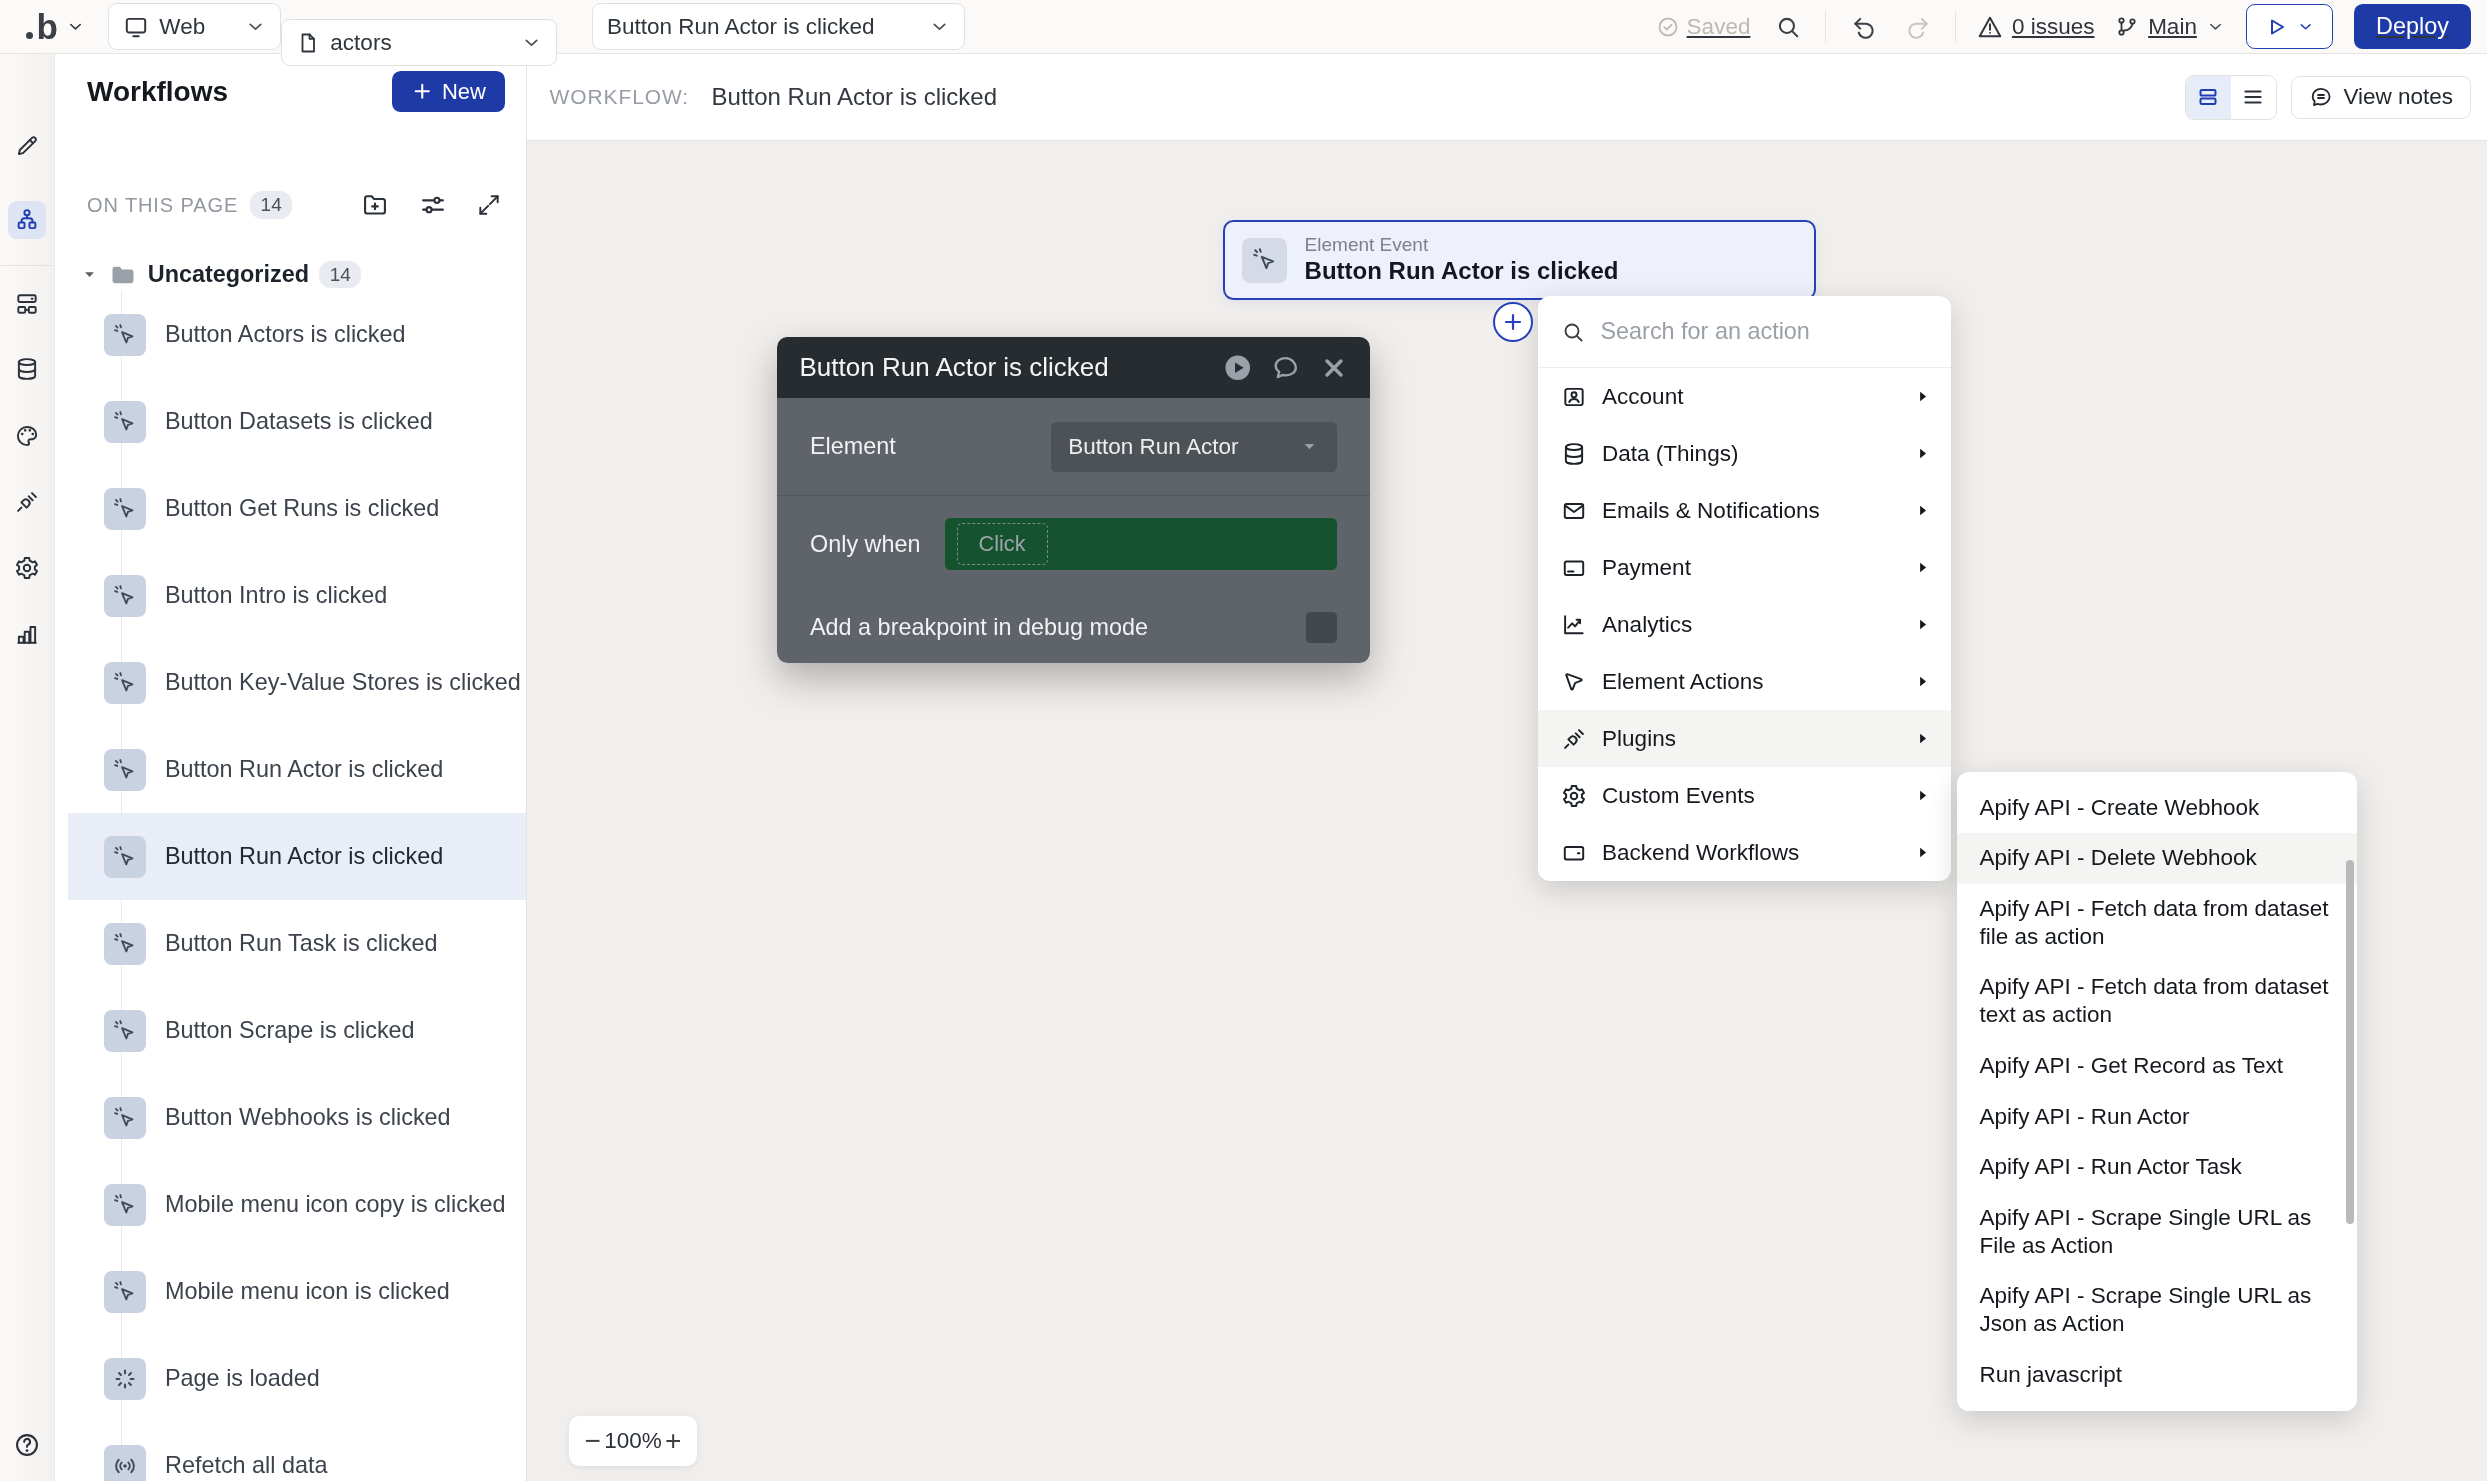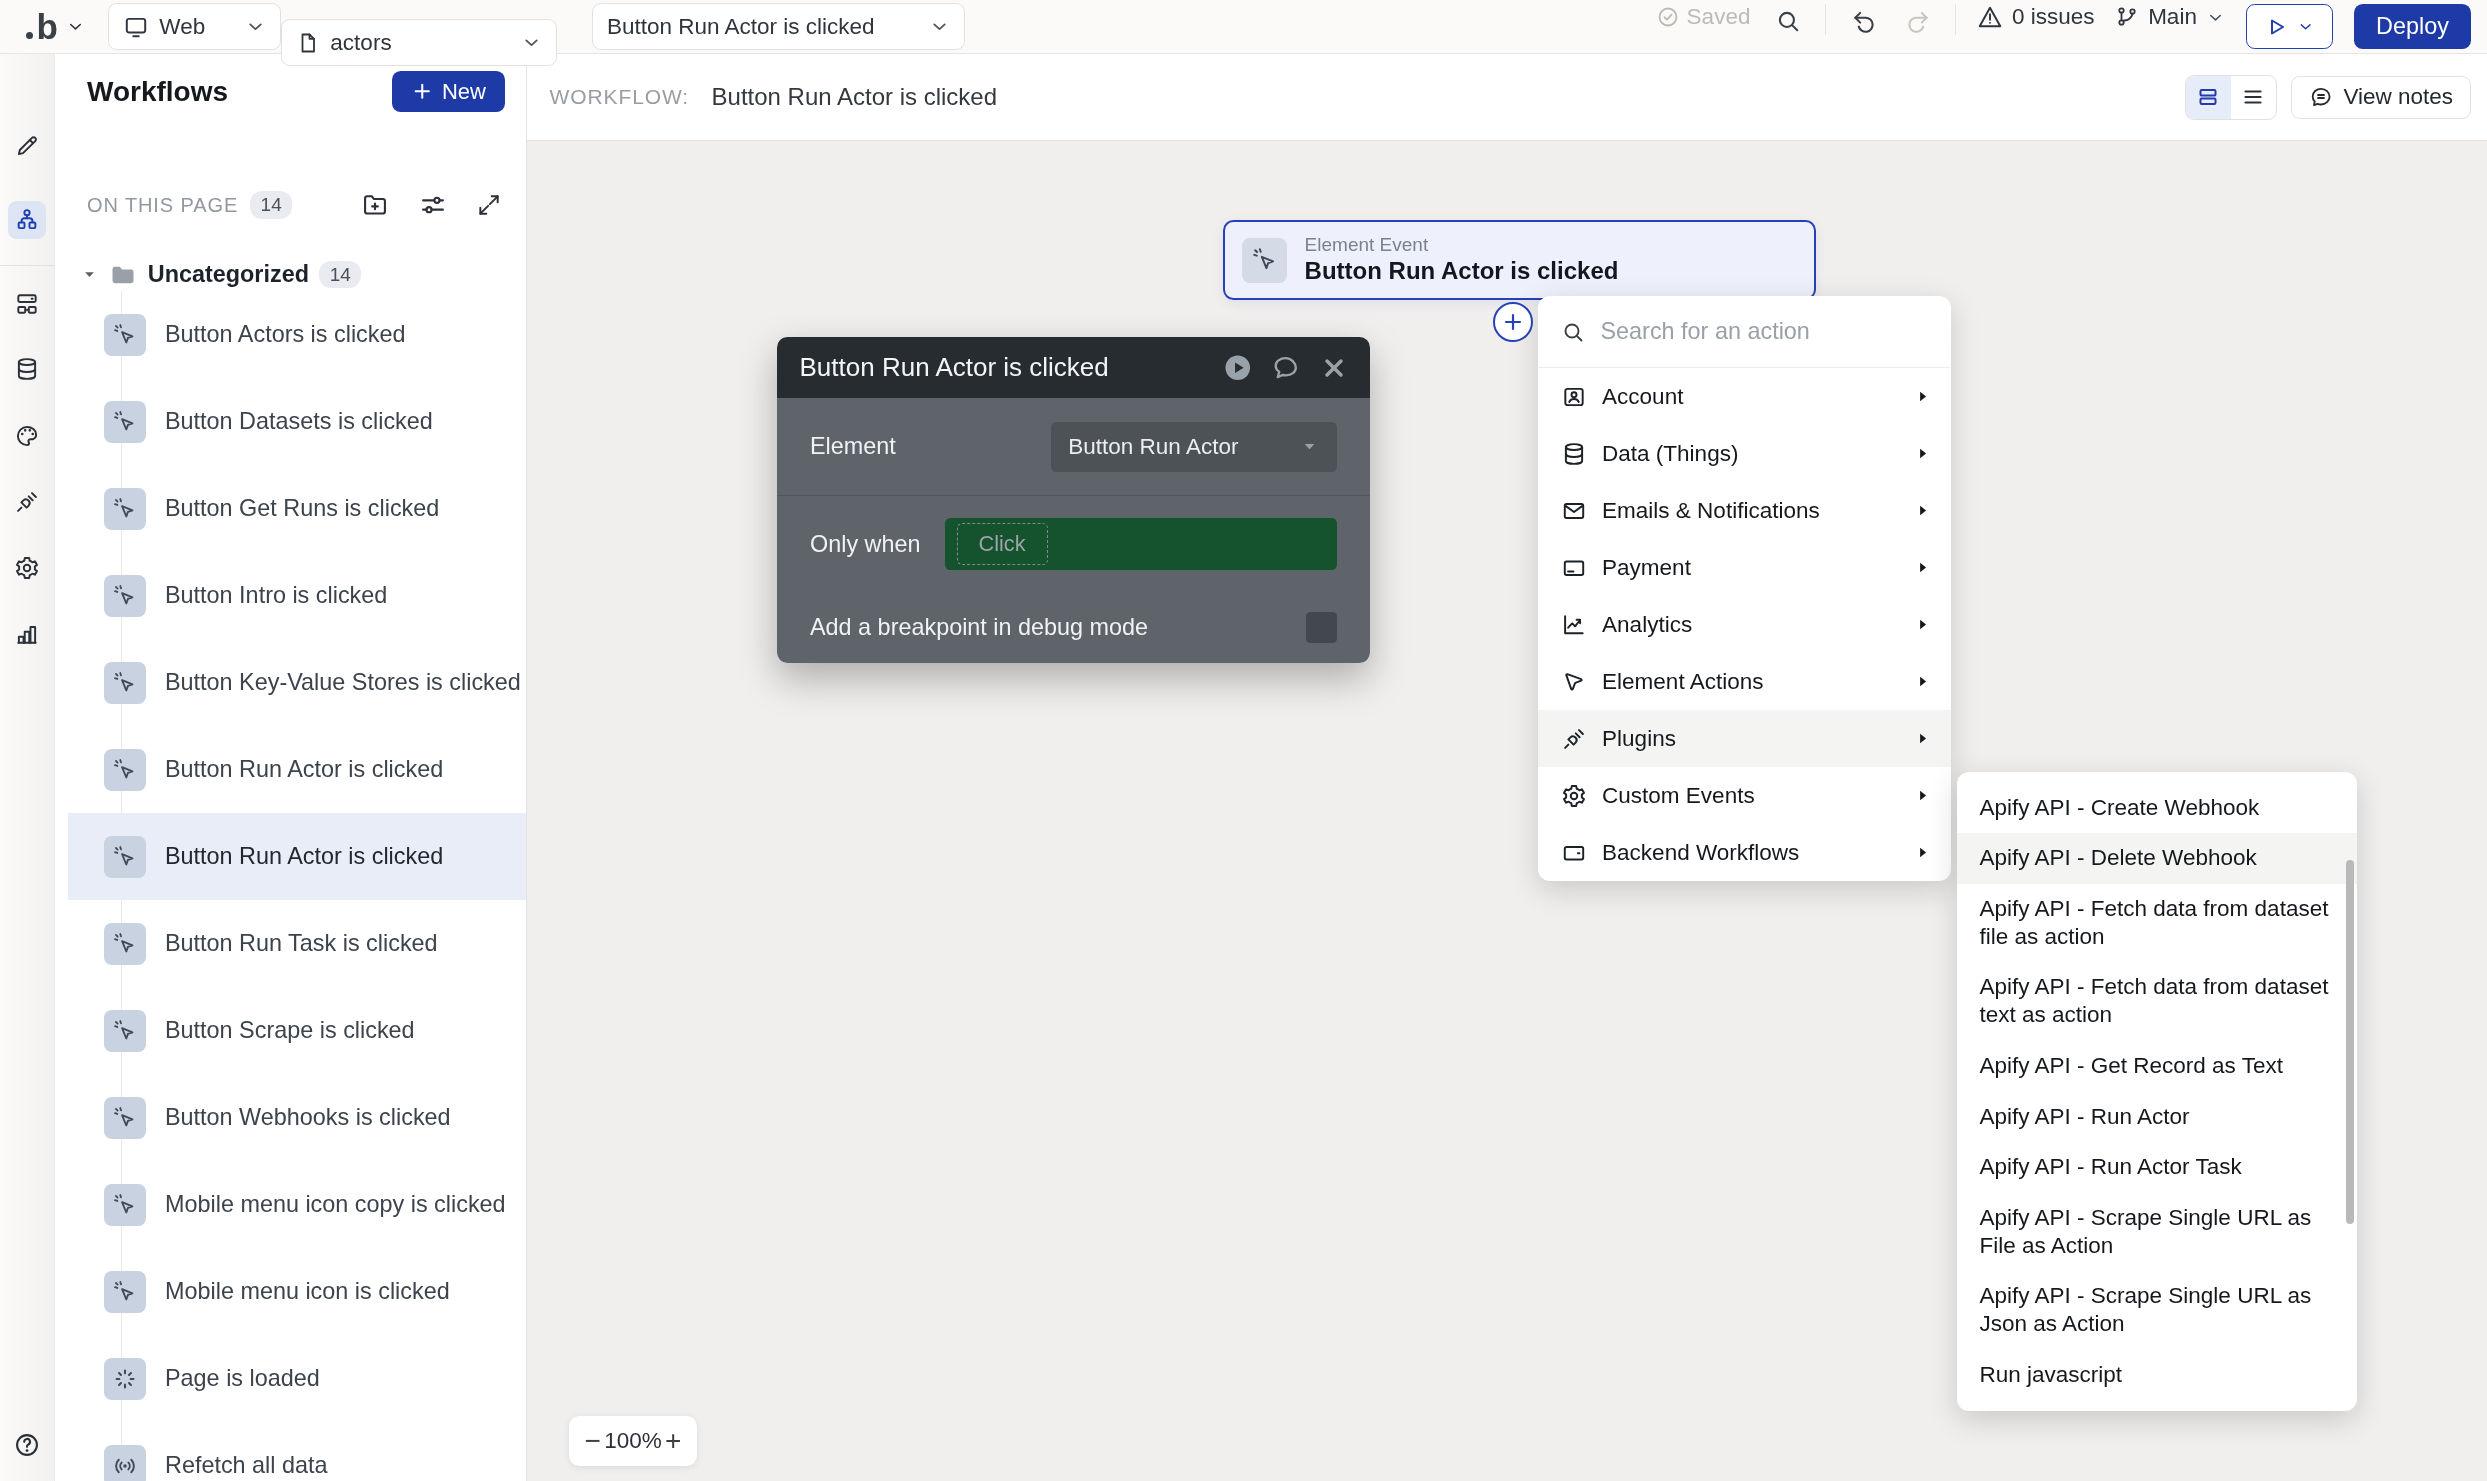--- a/index.html
+++ b/index.html
@@ -21,21 +21,21 @@
   .logo-b::before{content:"";position:absolute;left:0;bottom:5.2px;width:7px;height:7px;border-radius:50%;background:#3a4046;}
   .tb-select{
     height:47px;border:0.9px solid #e3e1de;border-radius:8.7px;background:#fff;
     display:flex;align-items:center;padding:0 14px;box-sizing:border-box;gap:10.4px;cursor:pointer;
   }
   .tb-select .lbl{font-size:22.5px;color:#2f353c;}
   .tb-select .sp{flex:1;}
   .w-web{width:173px;margin-right:0;}
   .w-page{width:276px;margin-right:35px;margin-top:32px;}
   .w-flow{width:373px;}
-  .tb-right{margin-left:auto;display:flex;align-items:flex-start;gap:21px;}
+  .tb-right{margin-left:auto;display:flex;align-items:center;gap:21px;text-decoration:underline;}
   .saved{display:flex;align-items:center;gap:7px;color:#bdbab6;font-size:22.5px;}
   .tb-divider{width:0.9px;height:31px;background:#e7e5e2;}
   .tb-icon-btn{background:none;border:none;padding:3.5px;cursor:pointer;color:#3a4046;display:flex;}
   .tb-icon-btn.disabled{color:#c9c6c2;}
   .issues,.branch{display:flex;align-items:center;gap:8.7px;font-size:22.5px;color:#2f353c;cursor:pointer;}
   .play-btn{
     width:87px;height:45px;border:1.7px solid #2140ae;border-radius:8.7px;background:#fff;
     display:flex;align-items:center;justify-content:center;gap:8.7px;color:#2140ae;cursor:pointer;
   }
   .deploy-btn{

